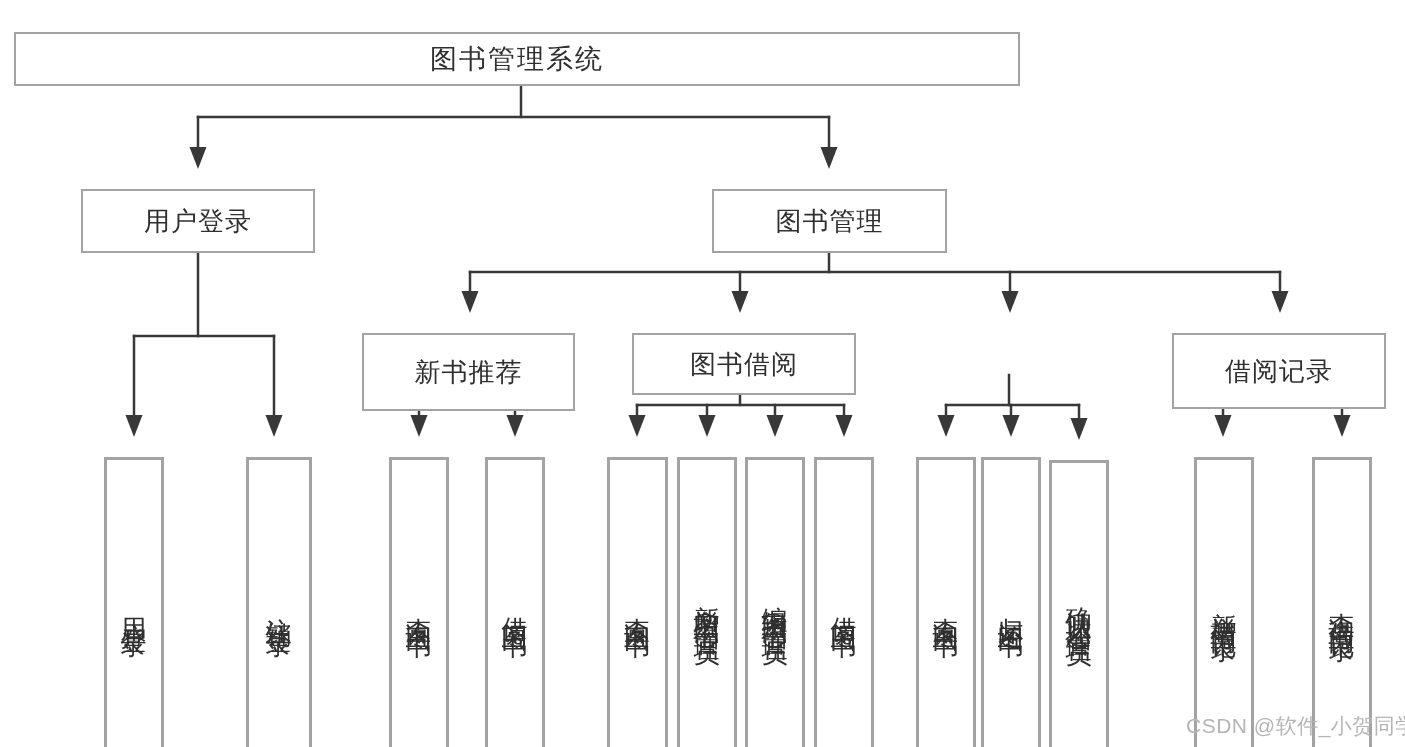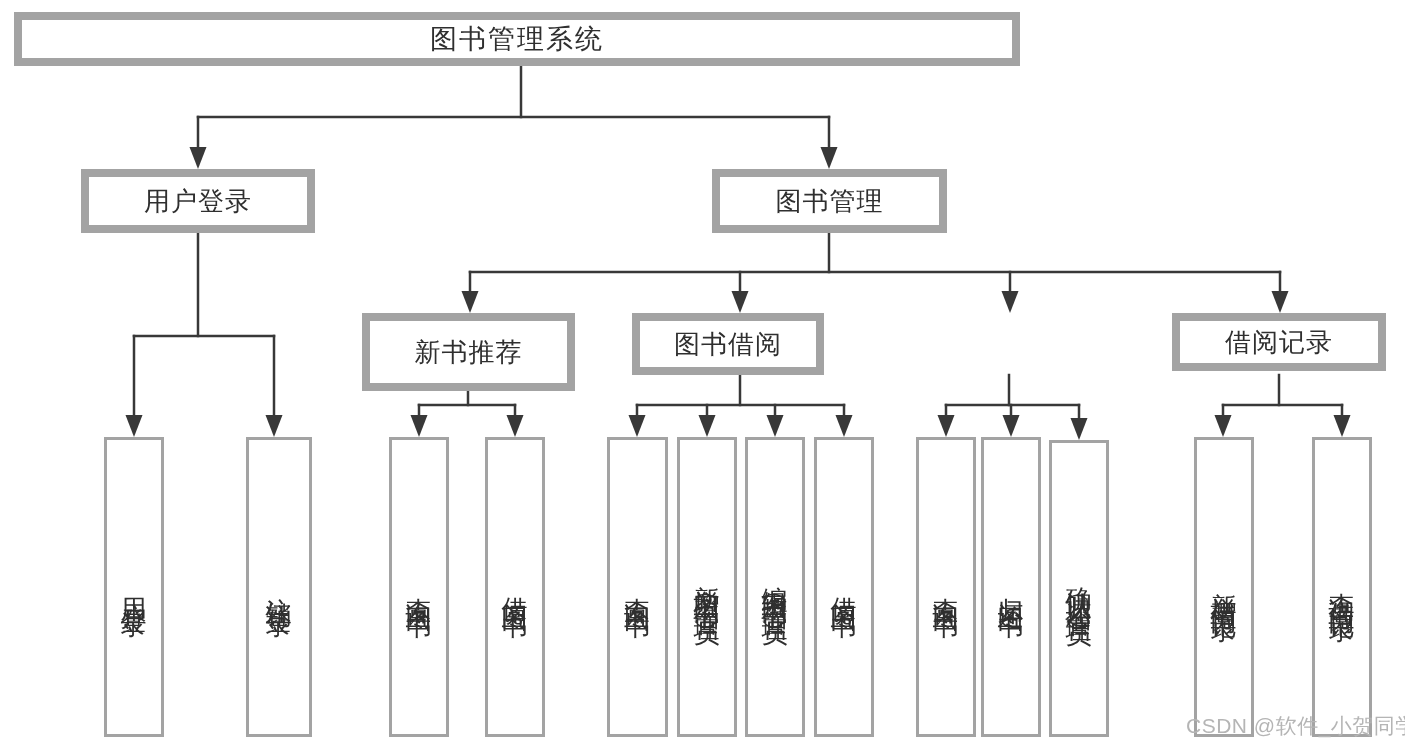--- a/index.html
+++ b/index.html
@@ -3,22 +3,23 @@
 <meta charset="utf-8">
 <style>
   html,body{margin:0;padding:0;background:#ffffff;}
   .stage{
     position:relative;width:1405px;height:747px;background:#ffffff;
     font-family:"Liberation Sans", sans-serif;overflow:hidden;
   }
   svg.conn{position:absolute;left:0;top:0;}
   .box{
     position:absolute;box-sizing:border-box;background:#ffffff;
-    border:8px solid #a3a3a3;display:flex;align-items:center;justify-content:center;
+    border:2px solid #a3a3a3;display:flex;align-items:center;justify-content:center;
     color:#2f2f2f;
+    margin-top:20px;
   }
   .hbox{font-size:26px;letter-spacing:1px;}
   .title{font-size:27px;letter-spacing:2px;}
   .vbox{border-width:3px;}
   .vbox span{
     writing-mode:vertical-rl;text-orientation:mixed;
     font-size:26px;letter-spacing:5px;line-height:1;
   }
   .wm{
     position:absolute;left:1186px;top:712px;width:219px;
@@ -103,24 +104,24 @@
   <div class="box hbox" style="left:81px;top:169px;width:234px;height:64px">
     <span>用户登录</span>
   </div>
   <div class="box hbox" style="left:712px;top:169px;width:235px;height:64px">
     <span>图书管理</span>
   </div>
 
   <div class="box hbox" style="left:362px;top:313px;width:213px;height:78px">
     <span>新书推荐</span>
   </div>
-  <div class="box hbox" style="left:632px;top:313px;width:192px;height:62px">
+  <div class="box hbox" style="left:632px;top:313px;width:224px;height:62px">
     <span>图书借阅</span>
   </div>
-  <div class="box hbox" style="left:1172px;top:313px;width:214px;height:58px">
+  <div class="box hbox" style="left:1172px;top:313px;width:214px;height:76px">
     <span>借阅记录</span>
   </div>
 
   <div class="box vbox" style="left:104px;top:437px;width:60px;height:300px">
     <span>用户登录</span>
   </div>
   <div class="box vbox" style="left:246px;top:437px;width:66px;height:300px">
     <span>注销登录</span>
   </div>
 

